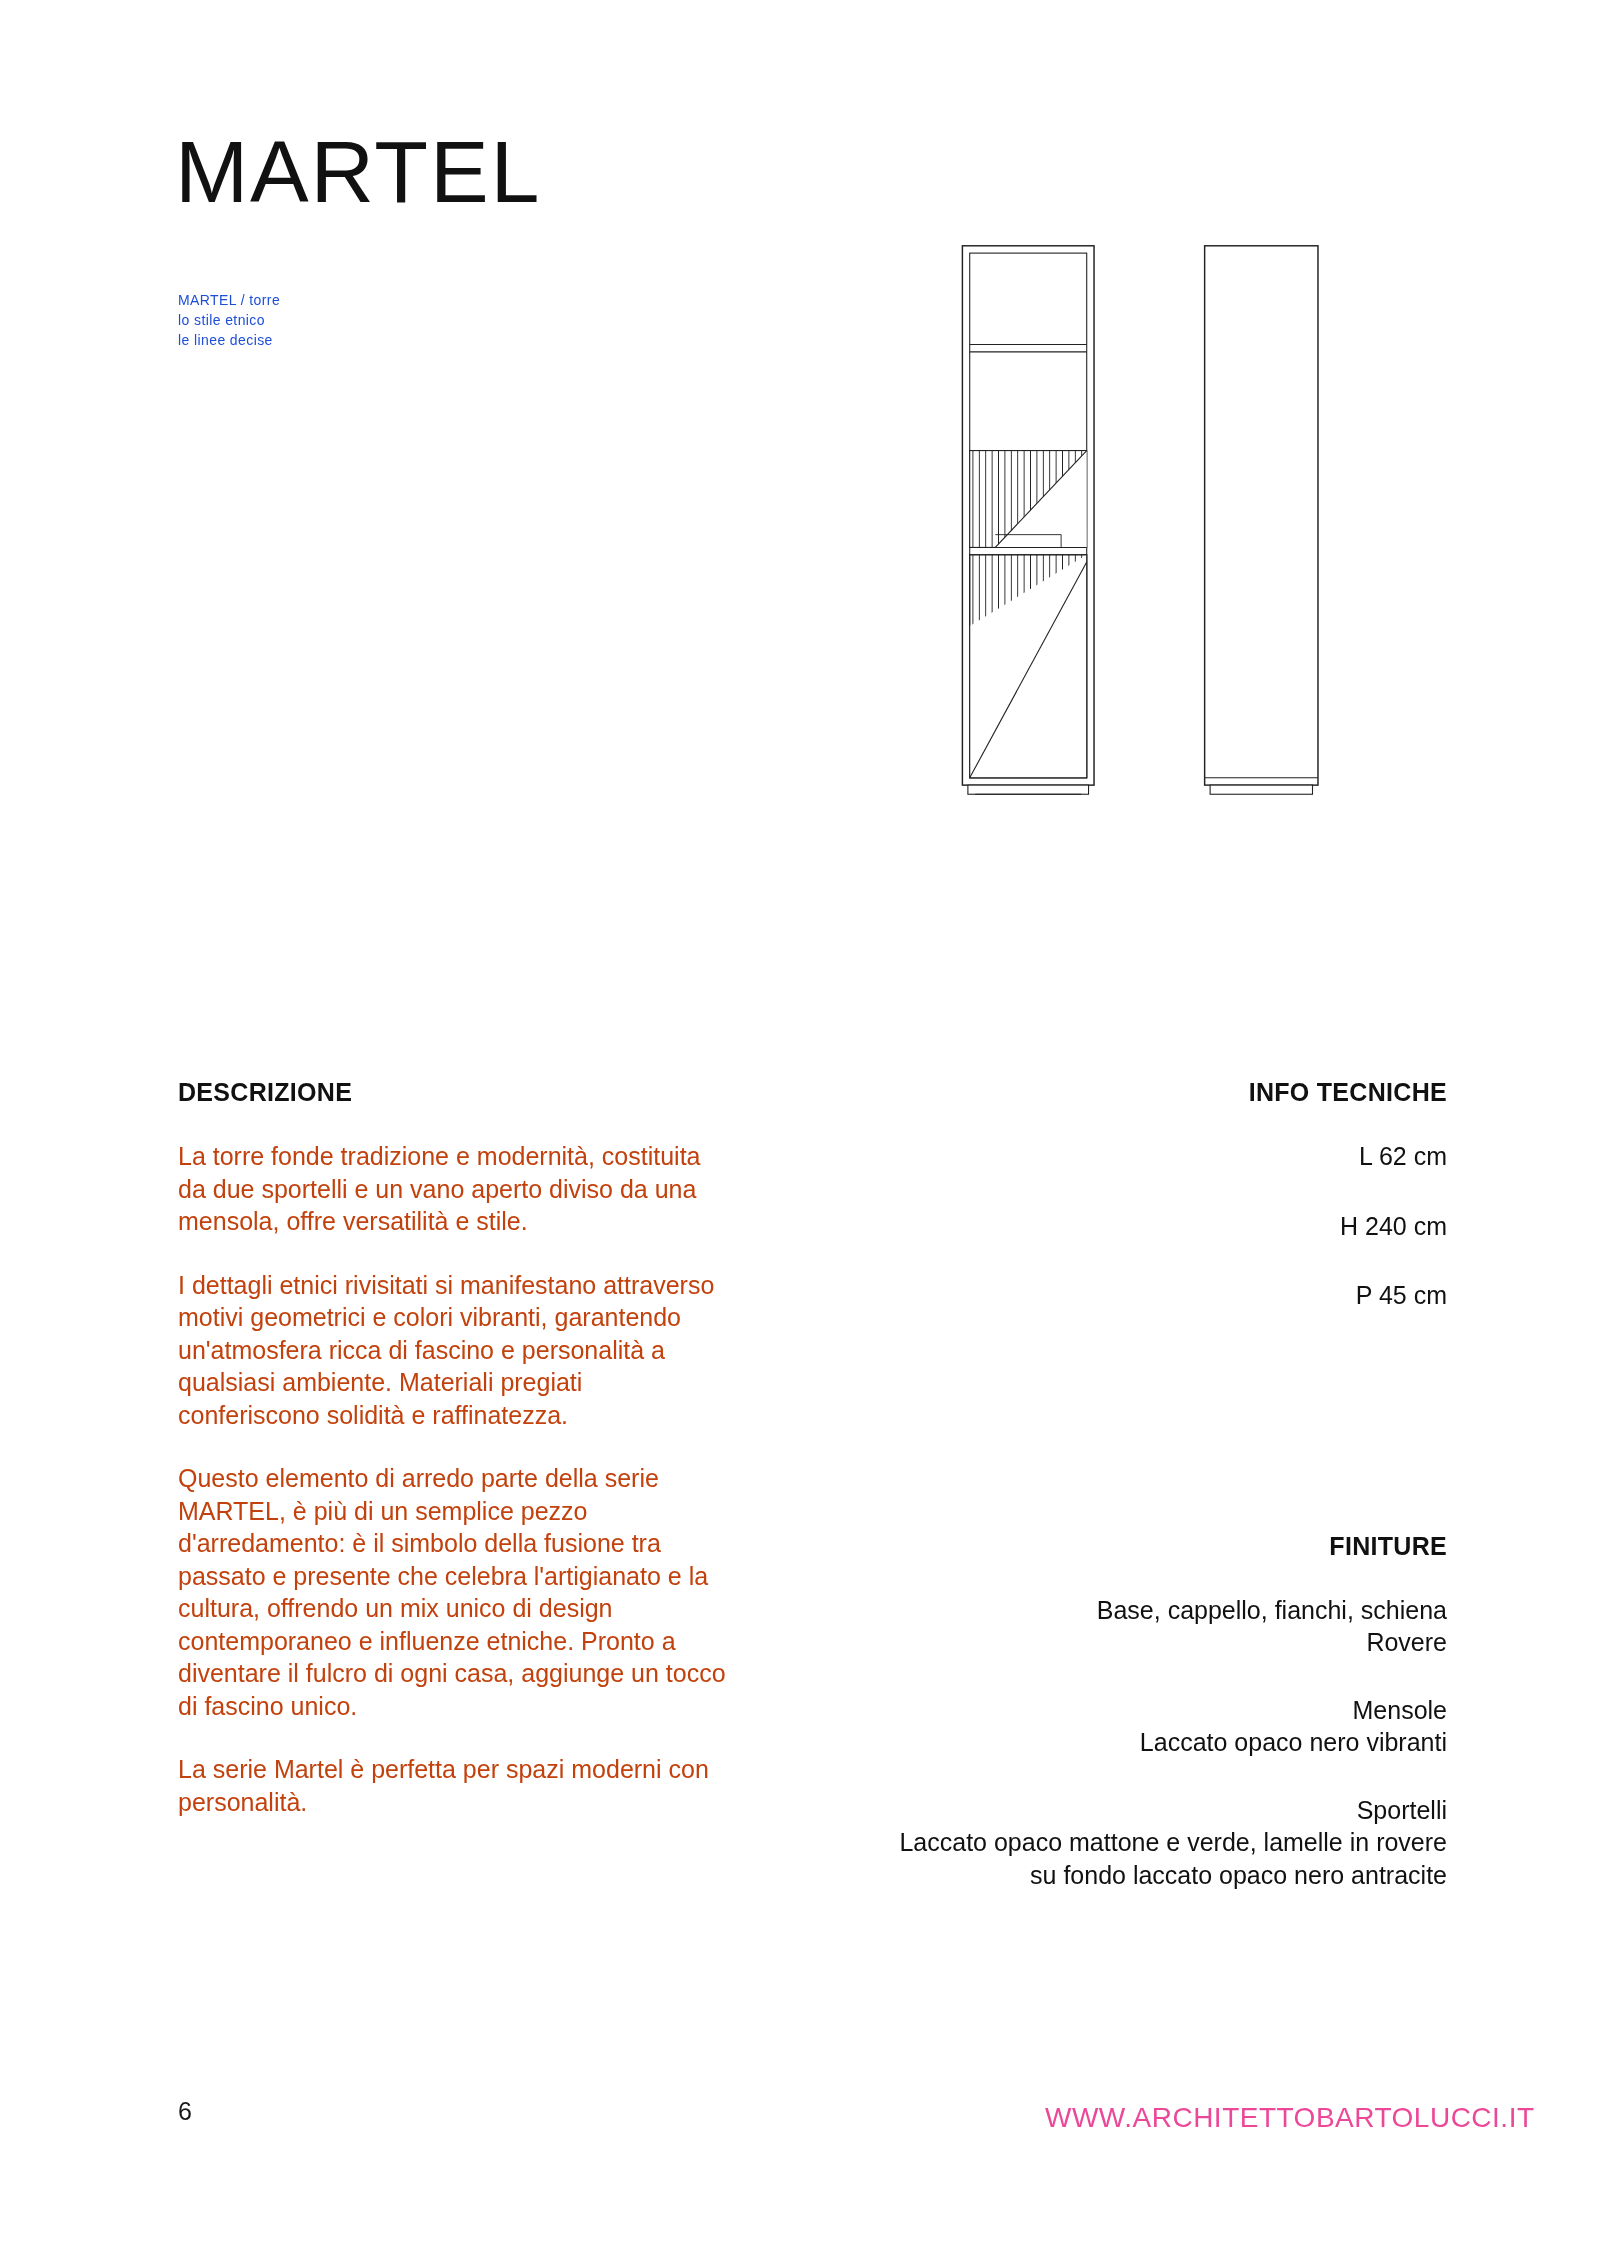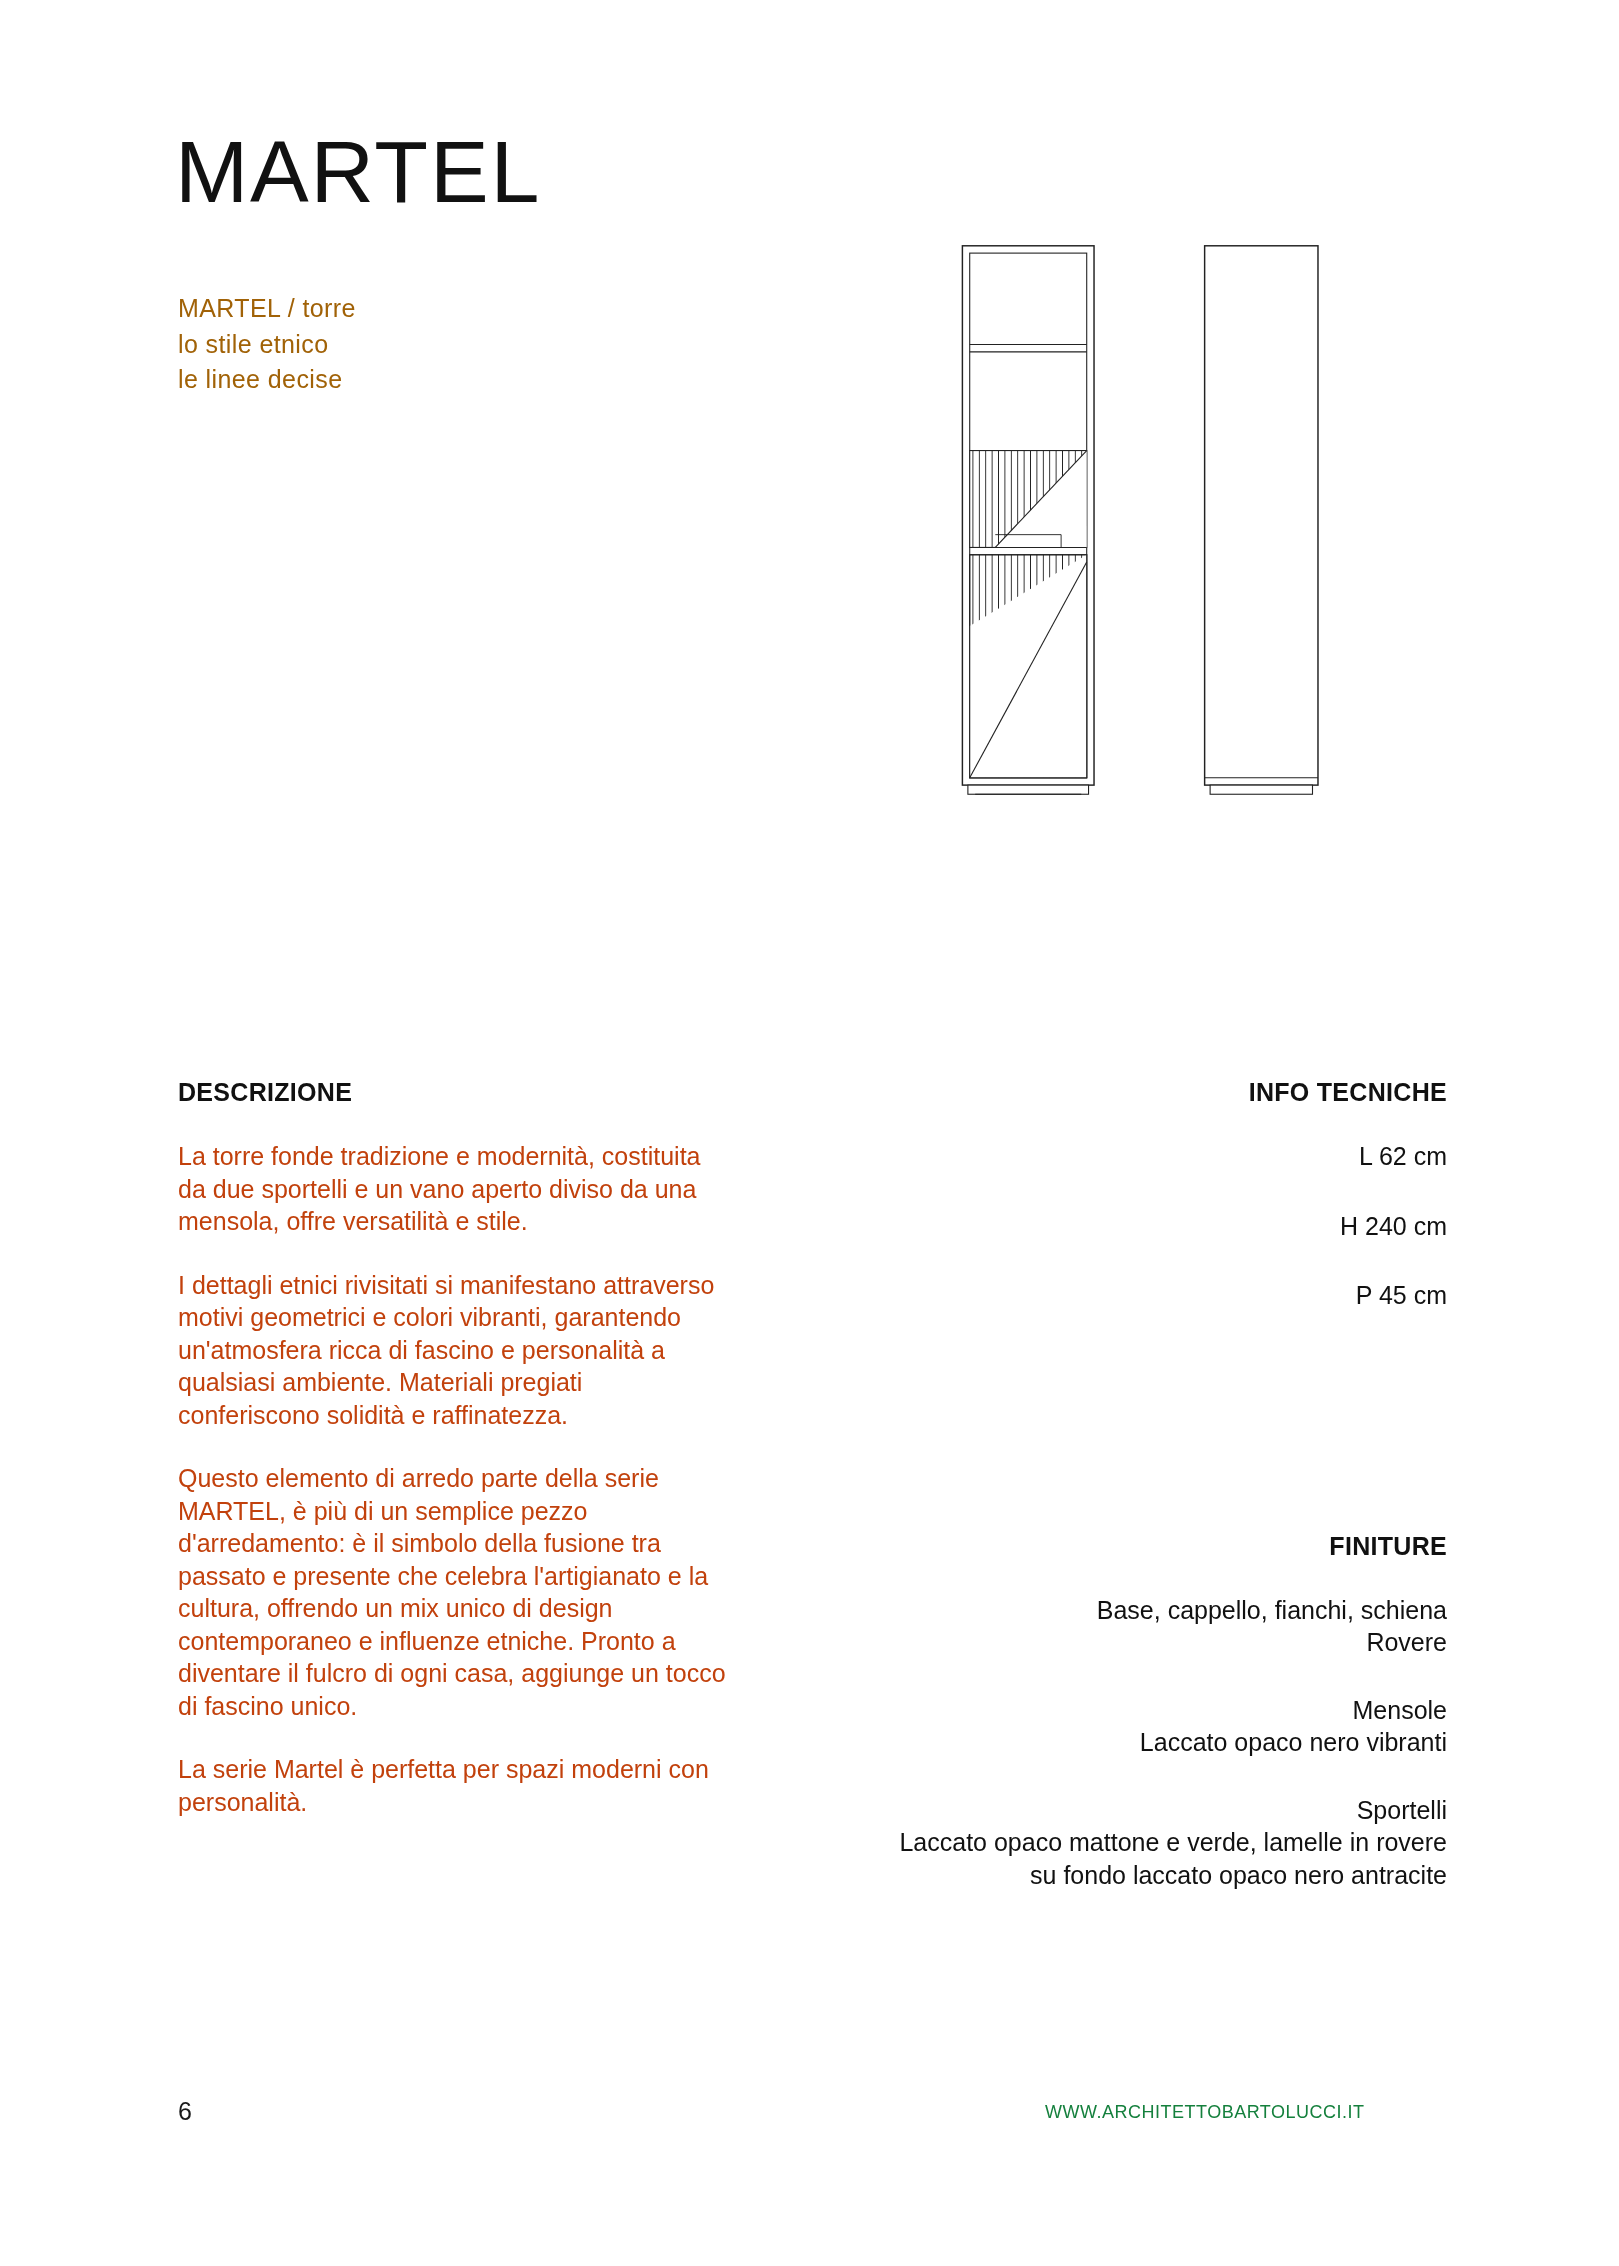--- a/index.html
+++ b/index.html
@@ -33,24 +33,24 @@
     font-weight: 300;
     letter-spacing: 1.8px;
     color: #111;
     line-height: 1;
     font-family: "Liberation Sans", sans-serif;
   }
   .subtitle {
     position: absolute;
     left: 166px;
     top: 291px;
-    font-size: 25px;
+    font-size: 14px;
     font-weight: 300;
     line-height: 1.42;
-    color: #a16207;
+    color: #1d4ed8;
     letter-spacing: 0.4px;
   }
   .subtitle div { white-space: pre; }
 
   
   .drawing {
     position: absolute;
     left: 932px;
     top: 233px;
     width: 439px;
@@ -112,23 +112,23 @@
     left: 166px;
     top: 2097px;
     font-size: 25px;
     font-weight: 300;
     color: #1a1a1a;
   }
   .footer-url {
     position: absolute;
     left: 1033px;
     top: 2102px;
-    font-size: 18px;
+    font-size: 28px;
     letter-spacing: 0.5px;
-    color: #15803d;
+    color: #ec4899;
     font-weight: 300;
   }
 </style>
 </head>
 <body>
 
 <div class="page">
 
   <div class="title">MARTEL</div>
 

